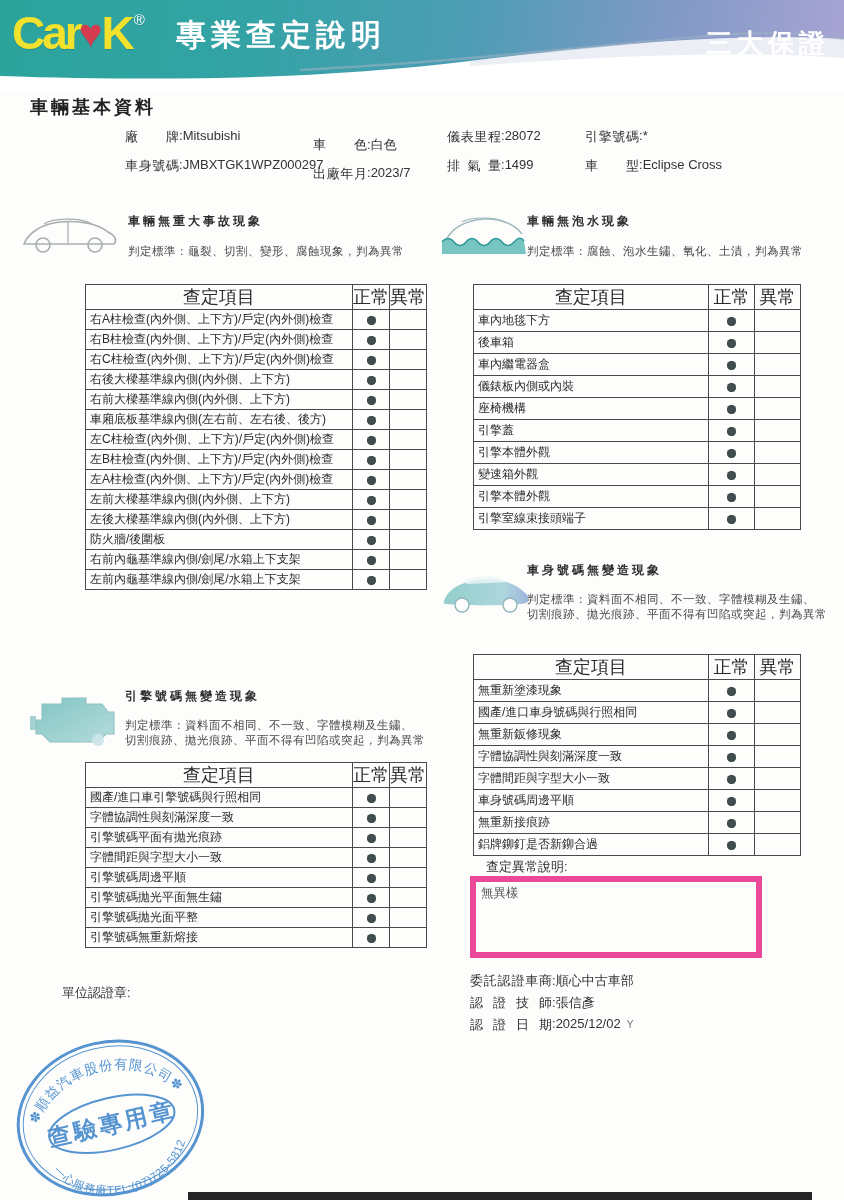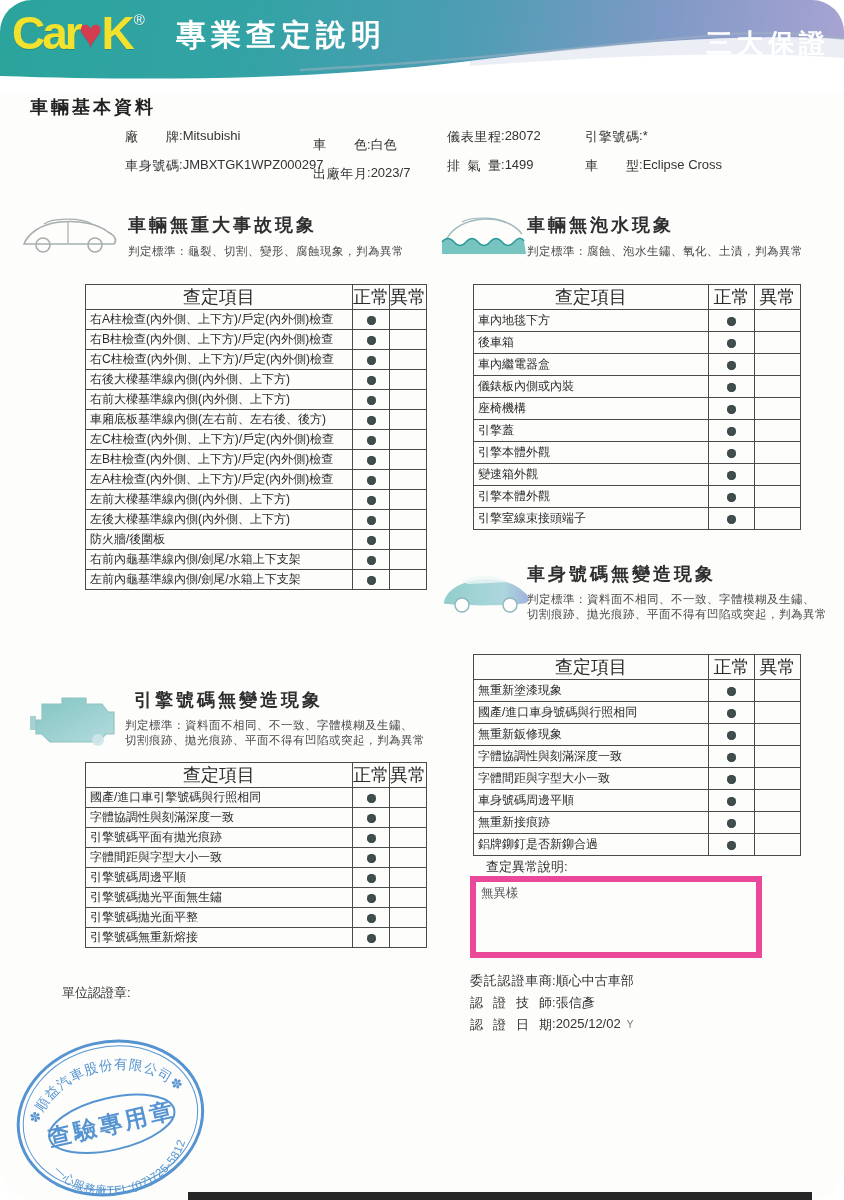--- a/index.html
+++ b/index.html
@@ -1,18 +1,18 @@
 <!DOCTYPE html>
 <html><head>
 <meta charset="utf-8">
 <style>
   * { margin:0; padding:0; box-sizing:border-box; }
   html,body { width:844px; background:#fff; }
   body { font-family:"Liberation Sans","DejaVu Sans",sans-serif; color:#2b2b2b; }
-  .page { position:relative; width:844px; height:1200px; background:#fdfdfc; overflow:hidden;border-radius:32px; }
+  .page { position:relative; width:844px; height:1200px; background:#fdfdfc; overflow:hidden; }
 
   
   .header-band { position:absolute; top:0; left:0; width:844px; height:92px;
     background:linear-gradient(100deg,#2ba49c 0%,#33a3a5 30%,#4d9db4 55%,#8099c6 78%,#a9a4d3 100%); }
   .header-wave { position:absolute; top:0; left:0; width:844px; height:92px; }
   .logo { position:absolute; top:6px; left:12px; font-weight:bold; font-size:46px; letter-spacing:-3px;
     color:#f2e22e; text-shadow:0 1px 0 rgba(0,0,0,.15); white-space:nowrap; }
   .logo .heart { color:#d63c50; font-size:40px; letter-spacing:0; margin:0 -1px; position:relative; top:-2px; }
   .logo .reg { font-size:15px; color:#fff; letter-spacing:0; position:relative; top:-24px; left:2px; font-weight:normal; }
   .header-title { position:absolute; top:15px; left:176px; font-size:30px; font-weight:bold; color:#fff; letter-spacing:5px; }
@@ -21,21 +21,21 @@
   
   .basic-title { position:absolute; top:95px; left:30px; font-size:18px; font-weight:bold; letter-spacing:3px; color:#222; }
   .info-row { position:absolute; left:0; width:844px; height:20px; font-size:13px; color:#333; }
   .info-row .f1 { position:absolute; left:125px; }
   .info-row .f2 { position:absolute; left:313px;margin-top:8px; }
   .info-row .f3 { position:absolute; left:447px; }
   .info-row .f4 { position:absolute; left:585px; }
   .flabel { display:inline-block; width:54px; text-align:justify; text-align-last:justify; vertical-align:top; }
 
   
-  .section-title { position:absolute; font-size:18px; font-weight:bold; letter-spacing:3px; color:#2e2e2e; }
+  .section-title { position:absolute; font-size:12px; font-weight:bold; letter-spacing:3px; color:#2e2e2e; }
   .section-criteria { position:absolute; font-size:11.5px; color:#4a4a4a; letter-spacing:.5px; line-height:15px; }
   .section-icon { position:absolute; }
 
   
   table.check { position:absolute; border-collapse:collapse; table-layout:fixed; background:#fdfdfc; }
   table.check th, table.check td { border:1px solid #4a4a4a; font-weight:normal; }
   table.check th { font-size:18px; color:#2b2b2b; text-align:center; }
   table.check td.c-label { font-size:12px; color:#2b2b2b; padding-left:4px; text-align:left; }
   table.check td.c-status { text-align:center; }
   .dot { display:inline-block; width:9px; height:9px; border-radius:50%; background:#41504e; box-shadow:inset 0 0 2px #233; }
@@ -351,21 +351,21 @@
     <defs>
       <linearGradient id="engGrad" x1="0" y1="0" x2="1" y2="1">
         <stop offset="0" stop-color="#6dbcb8"></stop>
           <stop offset="1" stop-color="#a9d6da"></stop>
       </linearGradient>
     </defs>
     <path d="M14,14 L34,14 L34,8 L58,8 L58,14 L74,14 L80,22 L86,22 L86,44 L78,44 L70,52 L22,52 L14,44 L8,44 L8,30 L14,30 Z" fill="url(#engGrad)" opacity="0.85" stroke="#7fb9b9" stroke-width="1.2"></path>
     <rect x="2" y="26" width="6" height="14" fill="#8fc6c6" opacity="0.8"></rect>
     <circle cx="70" cy="50" r="6" fill="#cfe6ea" opacity="0.9"></circle>
   </svg>
-  <div class="section-title" style="left:125px;top:688px;margin-left:9px;">引擎號碼無變造現象</div>
+  <div class="section-title" style="left:125px;top:688px;">引擎號碼無變造現象</div>
   <div class="section-criteria" style="left:125px;top:718px;width:312px;">
     <div>判定標準：資料面不相同、不一致、字體模糊及生鏽、</div>
     <div>切割痕跡、拋光痕跡、平面不得有凹陷或突起，判為異常</div>
   </div>
 
   <table class="check" id="table-engine-number">
     <colgroup>
         <col style="width:267px">
         <col style="width:37px">
         <col style="width:37px">

